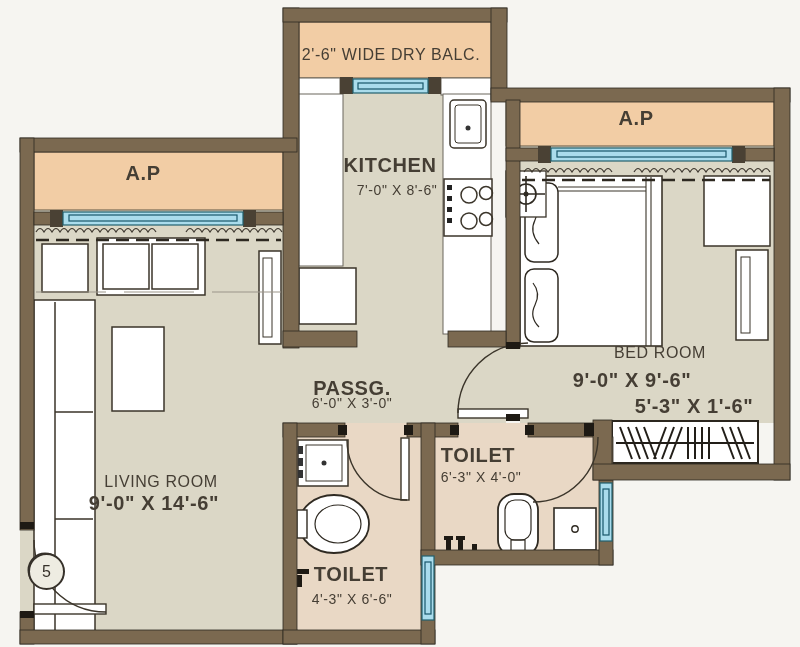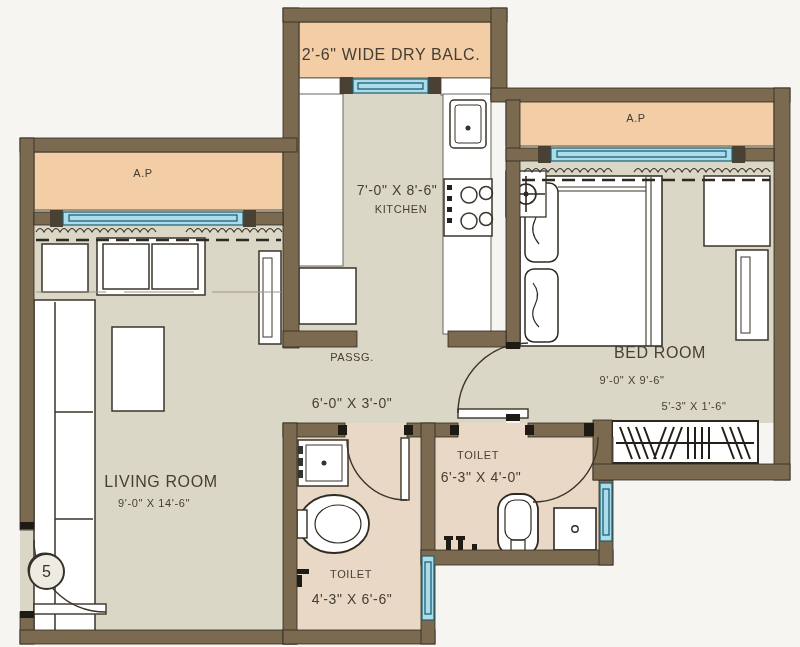--- a/index.html
+++ b/index.html
@@ -1,21 +1,21 @@
 <!DOCTYPE html>
 <html><head>
 <meta charset="utf-8">
 <style>
   html,body{margin:0;padding:0;background:#e8e6e0;}
   #plan{position:relative;width:800px;height:647px;background:#f6f5f1;overflow:hidden;
         font-family:"Liberation Sans",sans-serif;}
   #plan svg{position:absolute;left:0;top:0;}
   .lbl{position:absolute;transform:translate(-50%,-50%);white-space:nowrap;
        color:#453e34;letter-spacing:.6px;line-height:1;}
-  .fs16{font-size:16px;} .fs15{font-size:11px;} .fs14{font-size:14px;}
+  .fs16{font-size:16px;} .fs15{font-size:20px;font-weight:bold;} .fs14{font-size:14px;}
   .unit-circle{position:absolute;left:28px;top:553px;width:33px;height:33px;border:2px solid #36312a;
        border-radius:50%;background:#eeece2;display:flex;align-items:center;justify-content:center;
        font-size:16px;color:#36312a;}
 </style>
 </head>
 <body>
 
 <div id="plan">
 <svg width="800" height="647" viewBox="0 0 800 647">
 
@@ -201,26 +201,26 @@
         <rect x="525" y="425" width="9" height="10"></rect>
     <rect x="584" y="423" width="10" height="13"></rect>
   </g>
 
   <circle cx="45" cy="570" r="16.5" fill="#eeece2" stroke="#36312a" stroke-width="2"></circle>
 </svg>
 
   <div class="lbl fs16" style="left:391px;top:55px;">2'-6" WIDE DRY BALC.</div>
   <div class="lbl fs15" style="left:143px;top:173px;">A.P</div>
   <div class="lbl fs15" style="left:636px;top:118px;">A.P</div>
-  <div class="lbl fs15" style="left:401px;top:165px;margin-top:44px;">KITCHEN</div>
+  <div class="lbl fs15" style="left:390px;top:165px;">KITCHEN</div>
   <div class="lbl fs14" style="left:397px;top:190px;">7'-0" X 8'-6"</div>
   <div class="lbl fs16" style="left:616px;top:353px;margin-left:44px;">BED ROOM</div>
   <div class="lbl fs15" style="left:632px;top:380px;">9'-0" X 9'-6"</div>
   <div class="lbl fs15" style="left:694px;top:406px;">5'-3" X 1'-6"</div>
-  <div class="lbl fs15" style="left:352px;top:357px;">PASSG.</div>
+  <div class="lbl fs15" style="left:352px;top:388px;">PASSG.</div>
   <div class="lbl fs14" style="left:352px;top:403px;">6'-0" X 3'-0"</div>
   <div class="lbl fs15" style="left:478px;top:455px;">TOILET</div>
   <div class="lbl fs14" style="left:481px;top:477px;">6'-3" X 4'-0"</div>
   <div class="lbl fs16" style="left:153px;top:482px;margin-left:8px;">LIVING ROOM</div>
   <div class="lbl fs15" style="left:154px;top:503px;">9'-0" X 14'-6"</div>
   <div class="lbl fs15" style="left:351px;top:574px;">TOILET</div>
   <div class="lbl fs14" style="left:352px;top:599px;">4'-3" X 6'-6"</div>
   <div class="unit-circle">5</div>
 </div>
 

